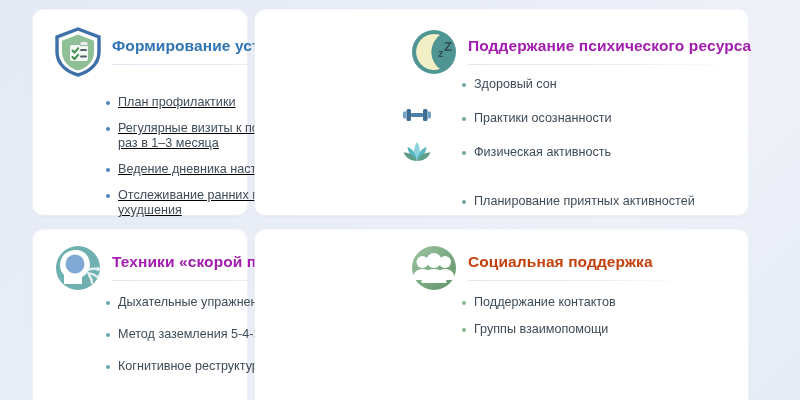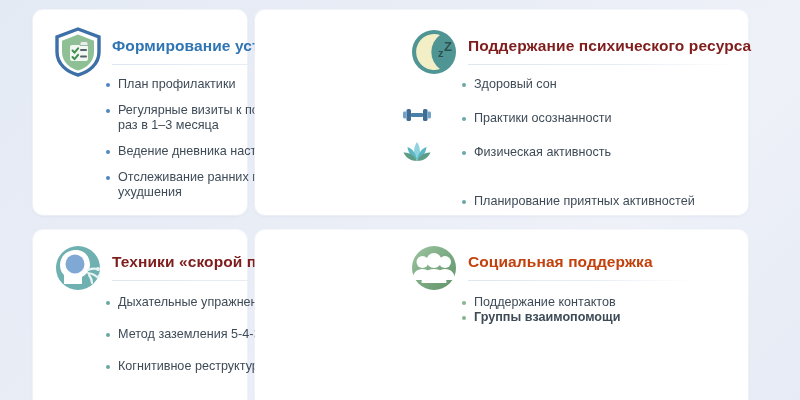--- a/index.html
+++ b/index.html
@@ -29,21 +29,21 @@
   .head{position:relative;height:56px;}
   .icon-wrap{
     position:absolute;left:0;top:2px;width:52px;height:52px;
   }
   .title{
     position:absolute;left:60px;top:13px;
     font-size:15.5px;font-weight:600;letter-spacing:.1px;
     white-space:nowrap;
   }
   .t-blue{color:#2f74b3;}
-  .t-teal{color:#7f1d1d;}
+  .t-teal{color:#a21caf;}
   .t-green{color:#c2410c;}
   .rule{
     position:absolute;left:60px;top:40px;height:1px;
     background:linear-gradient(90deg,#dfe6ee 0%,#e9eef4 60%,rgba(233,238,244,0) 100%);
   }
   .rule-blue{background:linear-gradient(90deg,#dde7f1 0%,#e8eef5 60%,rgba(232,238,245,0) 100%);}
 
   ul.bullets{list-style:none;margin:0;padding:0;position:absolute;}
   ul.bullets li{
     position:relative;
@@ -78,21 +78,21 @@
           <path d="M20.5 24.5 l2 2.2 l3.6 -4.4" fill="none" stroke="#3f8f4e" stroke-width="2" stroke-linecap="round" stroke-linejoin="round"></path>
           <path d="M20.5 31 l2 2.2 l3.6 -4.4" fill="none" stroke="#3f8f4e" stroke-width="2" stroke-linecap="round" stroke-linejoin="round"></path>
           <rect x="28" y="23" width="7" height="2" rx="1" fill="#54606b"></rect>
           <rect x="28" y="29.5" width="7" height="2" rx="1" fill="#54606b"></rect>
           <path d="M30 15.5 h4 a2 2 0 0 1 2 2 v2 h-8 v-2 a2 2 0 0 1 2 -2 z" fill="#e6eee8" stroke="#9fb7a4" stroke-width="1"></path>
         </svg>
       </div>
       <div class="title t-blue">Формирование устойчивых навыков</div>
       <div class="rule rule-blue" style="width:265px;"></div>
     </div>
-    <ul class="bullets b-blue" style="left:52px;top:53px;width:262px;">
+    <ul class="bullets b-blue" style="left:52px;top:71px;width:262px;text-decoration:underline;">
       <li><span>План профилактики</span></li>
       <li style="margin-top:11px;"><span>Регулярные визиты к психотерапевту — 1 раз в 1–3 месяца</span></li>
       <li style="margin-top:11px;"><span>Ведение дневника настроения</span></li>
       <li style="margin-top:11px;"><span>Отслеживание ранних признаков ухудшения</span></li>
     </ul>
   </div>
 
   <div class="card c2"></div>
   <div class="panel" style="left:408px;top:24px;width:330px;">
     <div class="head">
@@ -178,17 +178,17 @@
           <path d="M27 38 C27 30.5 31.5 27 37 27 C42.5 27 47 30.5 47 38 Z" fill="#ffffff"></path>
           <circle cx="26" cy="18.5" r="7.5" fill="#ffffff"></circle>
           <path d="M13.5 41 C13.5 31.5 19 27 26 27 C33 27 38.5 31.5 38.5 41 Z" fill="#ffffff"></path>
         </svg>
       </div>
       <div class="title t-green">Социальная поддержка</div>
       <div class="rule" style="width:225px;"></div>
     </div>
     <ul class="bullets b-green" style="left:52px;top:55px;width:262px;">
       <li><span>Поддержание контактов</span></li>
-      <li style="margin-top:0;font-weight:bold;"><span>Группы взаимопомощи</span></li>
+      <li style="margin-top:12px;"><span>Группы взаимопомощи</span></li>
     </ul>
   </div>
 
 </div>
 
 </body></html>

